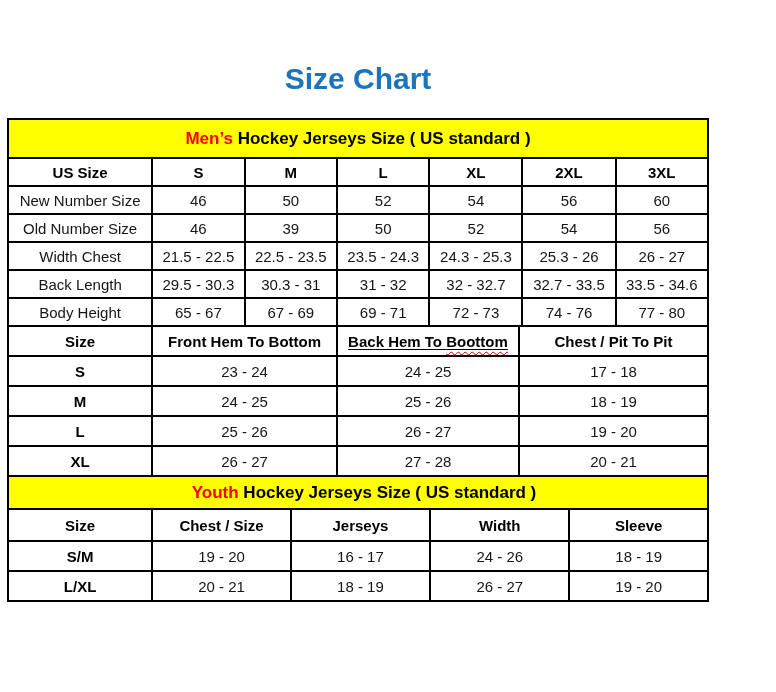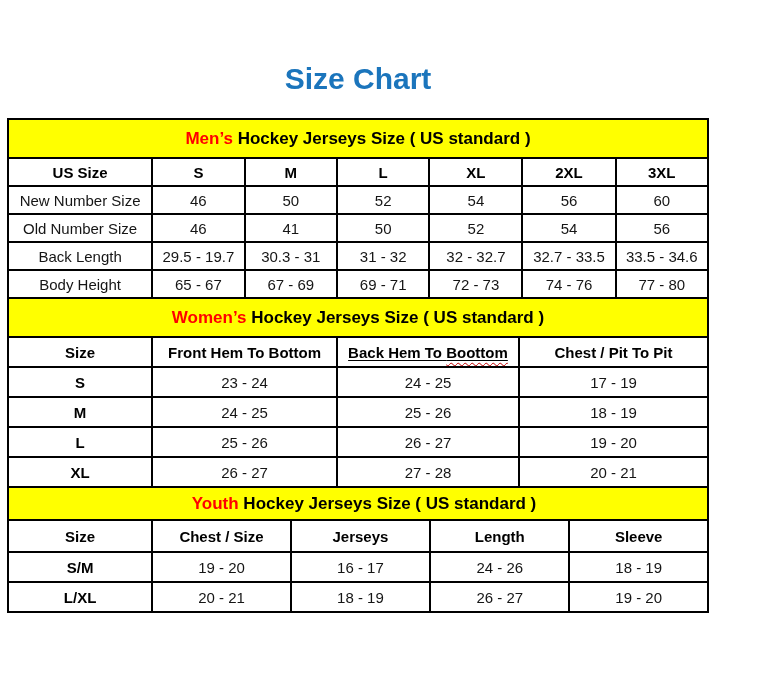--- a/index.html
+++ b/index.html
@@ -102,68 +102,76 @@
         <td>46</td>
         <td>50</td>
         <td>52</td>
         <td>54</td>
         <td>56</td>
         <td>60</td>
       </tr>
       <tr>
         <td>Old Number Size</td>
         <td>46</td>
-        <td>41</td>
+        <td>39</td>
         <td>50</td>
         <td>52</td>
         <td>54</td>
         <td>56</td>
       </tr>
       <tr>
+        <td>Width Chest</td>
+        <td>21.5 - 22.5</td>
+        <td>22.5 - 23.5</td>
+        <td>23.5 - 24.3</td>
+        <td>24.3 - 25.3</td>
+        <td>25.3 - 26</td>
+        <td>26 - 27</td>
+      </tr>
+      <tr>
         <td>Back Length</td>
-        <td>29.5 - 19.7</td>
+        <td>29.5 - 30.3</td>
         <td>30.3 - 31</td>
         <td>31 - 32</td>
         <td>32 - 32.7</td>
         <td>32.7 - 33.5</td>
         <td>33.5 - 34.6</td>
       </tr>
       <tr>
         <td>Body Height</td>
         <td>65 - 67</td>
         <td>67 - 69</td>
         <td>69 - 71</td>
         <td>72 - 73</td>
         <td>74 - 76</td>
         <td>77 - 80</td>
       </tr>
     </tbody>
       </table>
 
-    <div class="banner"><span class="hl">Women’s</span> <span>Hockey Jerseys Size ( US standard )</span></div>
 
     <table class="size-table womens-table">
       <colgroup>
         <col style="width:20.6%">
           <col style="width:26.4%">
           <col style="width:26.0%">
           <col style="width:27.0%">
       </colgroup>
       <tbody>
           <tr>
         <th>Size</th>
         <th>Front Hem To Bottom</th>
         <th><span class="underlined"><span>Back Hem To</span> <span class="misspelled">Boottom</span></span></th>
         <th>Chest / Pit To Pit</th>
       </tr>
       <tr>
         <td class="row-label-bold">S</td>
         <td>23 - 24</td>
         <td>24 - 25</td>
-        <td>17 - 19</td>
+        <td>17 - 18</td>
       </tr>
       <tr>
         <td class="row-label-bold">M</td>
         <td>24 - 25</td>
         <td>25 - 26</td>
         <td>18 - 19</td>
       </tr>
       <tr>
         <td class="row-label-bold">L</td>
         <td>25 - 26</td>
@@ -187,21 +195,21 @@
           <col style="width:19.8%">
           <col style="width:19.9%">
           <col style="width:19.9%">
           <col style="width:19.8%">
       </colgroup>
       <tbody>
           <tr>
         <th>Size</th>
         <th>Chest / Size</th>
         <th>Jerseys</th>
-        <th>Length</th>
+        <th>Width</th>
         <th>Sleeve</th>
       </tr>
       <tr>
         <td class="row-label-bold">S/M</td>
         <td>19 - 20</td>
         <td>16 - 17</td>
         <td>24 - 26</td>
         <td>18 - 19</td>
       </tr>
       <tr>

